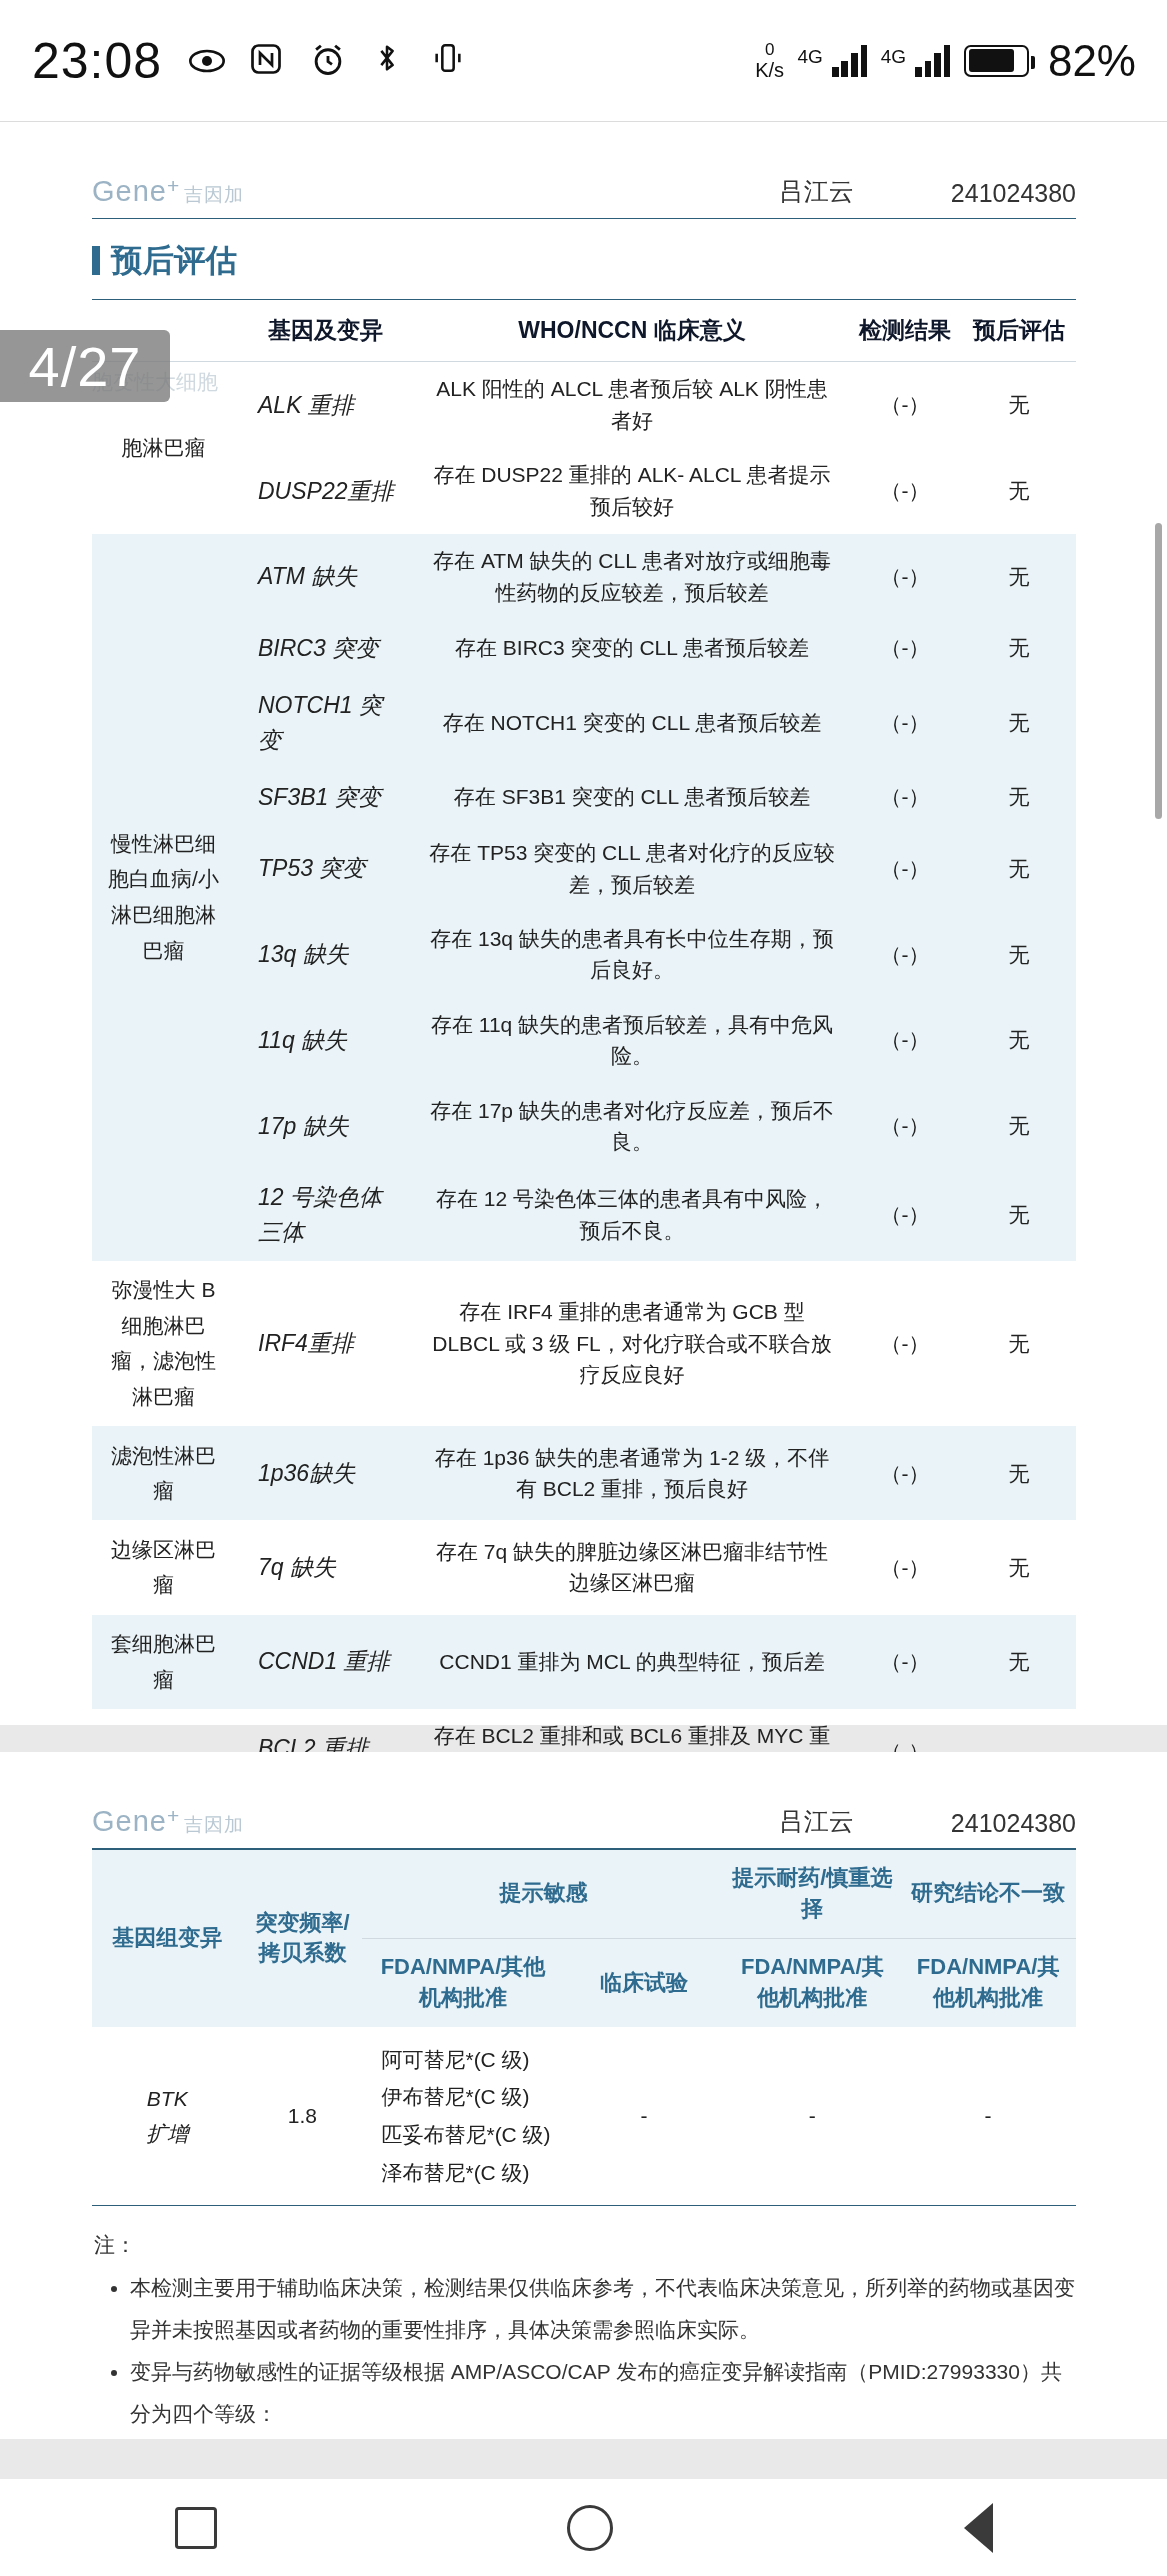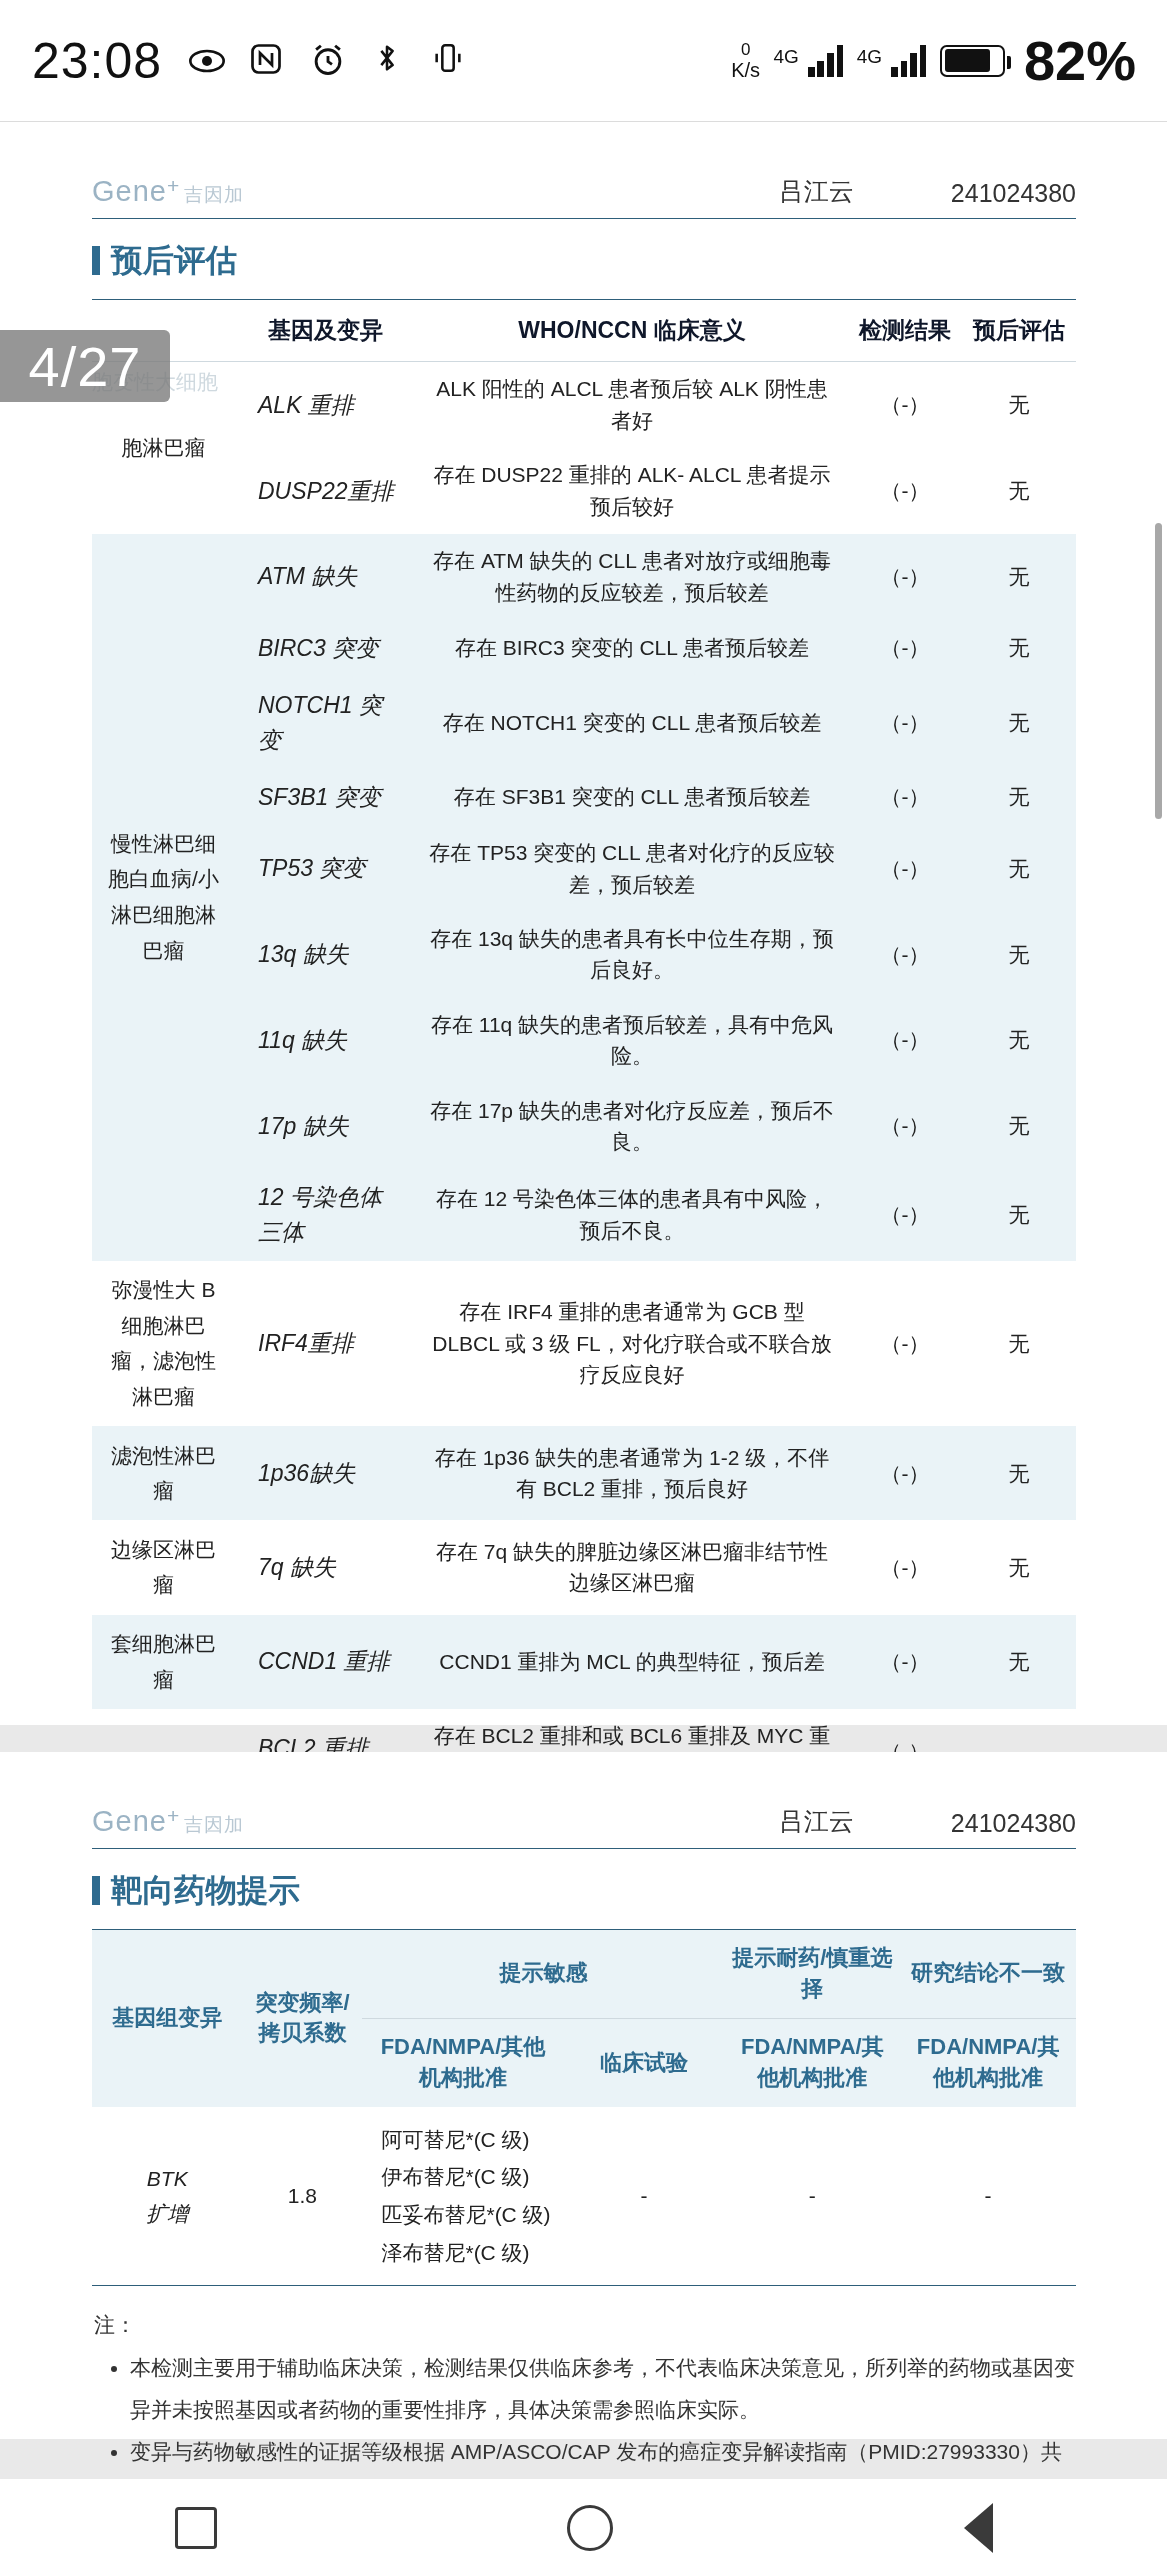--- a/index.html
+++ b/index.html
@@ -30,21 +30,21 @@
   .net .lbl { font-size: 19px; color:#111; align-self:flex-start; margin-top:1.9px; }
   .bars { display:flex; align-items:flex-end; gap:2.9px; height:32px; }
   .bars i { width:6.7px; background:#111; display:block; }
   .bars i:nth-child(1){height:9.5px}
   .bars i:nth-child(2){height:16px}
   .bars i:nth-child(3){height:24px}
   .bars i:nth-child(4){height:31.5px}
   .battery { width: 65px; height: 32px; border: 2.9px solid #111; border-radius: 6.7px; position: relative; display:flex; align-items:center; padding:2.9px; }
   .battery:after { content:""; position:absolute; right:-8.6px; top:9.5px; width:4.8px; height:13.4px; background:#111; border-radius:0 1.9px 1.9px 0; }
   .battery .fill { height: 100%; width: 82%; background: #111; border-radius: 2.9px; }
-  .sb-pct { font-size: 56px; color:#111; margin-left: 5.7px; font-weight: bold; }
+  .sb-pct { font-size: 44px; color:#111; margin-left: 5.7px; }
 
   
   .scroll { position: relative; width: 1168px; height: 2357px; background:#e9e9e9; overflow:hidden; }
 
   .page {
     background: #ffffff;
     width: 1168px;
     padding: 0 0 38px 0;
     position: relative;
   }
@@ -385,24 +385,20 @@
         <span class="logo">
           <span>Gene</span>
             <span class="plus">+</span>
             <span class="cn">吉因加</span>
         </span>
         <span class="spacer"></span>
         <span class="pt-name">吕江云</span>
         <span class="pt-id">241024380</span>
       </div>
 
-      <div class="sec-title">
-        <span class="bar"></span>
-        <span>靶向药物提示</span>
-      </div>
 
       <table class="t2">
         <thead>
           <tr>
             <th rowspan="2" style="width:143px">基因组变异</th>
             <th rowspan="2" style="width:114px">突变频率/拷贝系数</th>
             <th colspan="2">提示敏感</th>
             <th style="width:167px">提示耐药/慎重选择</th>
             <th style="width:167px">研究结论不一致</th>
           </tr>

